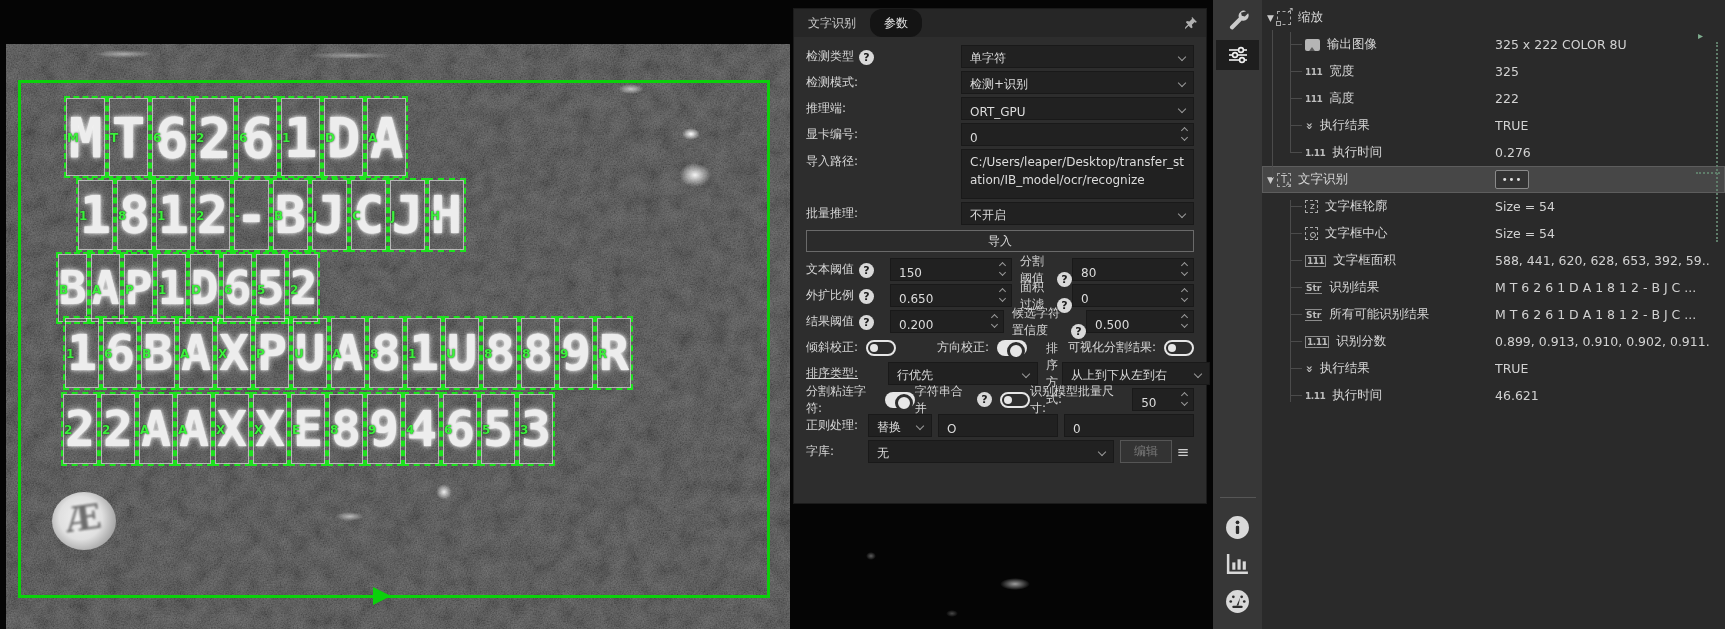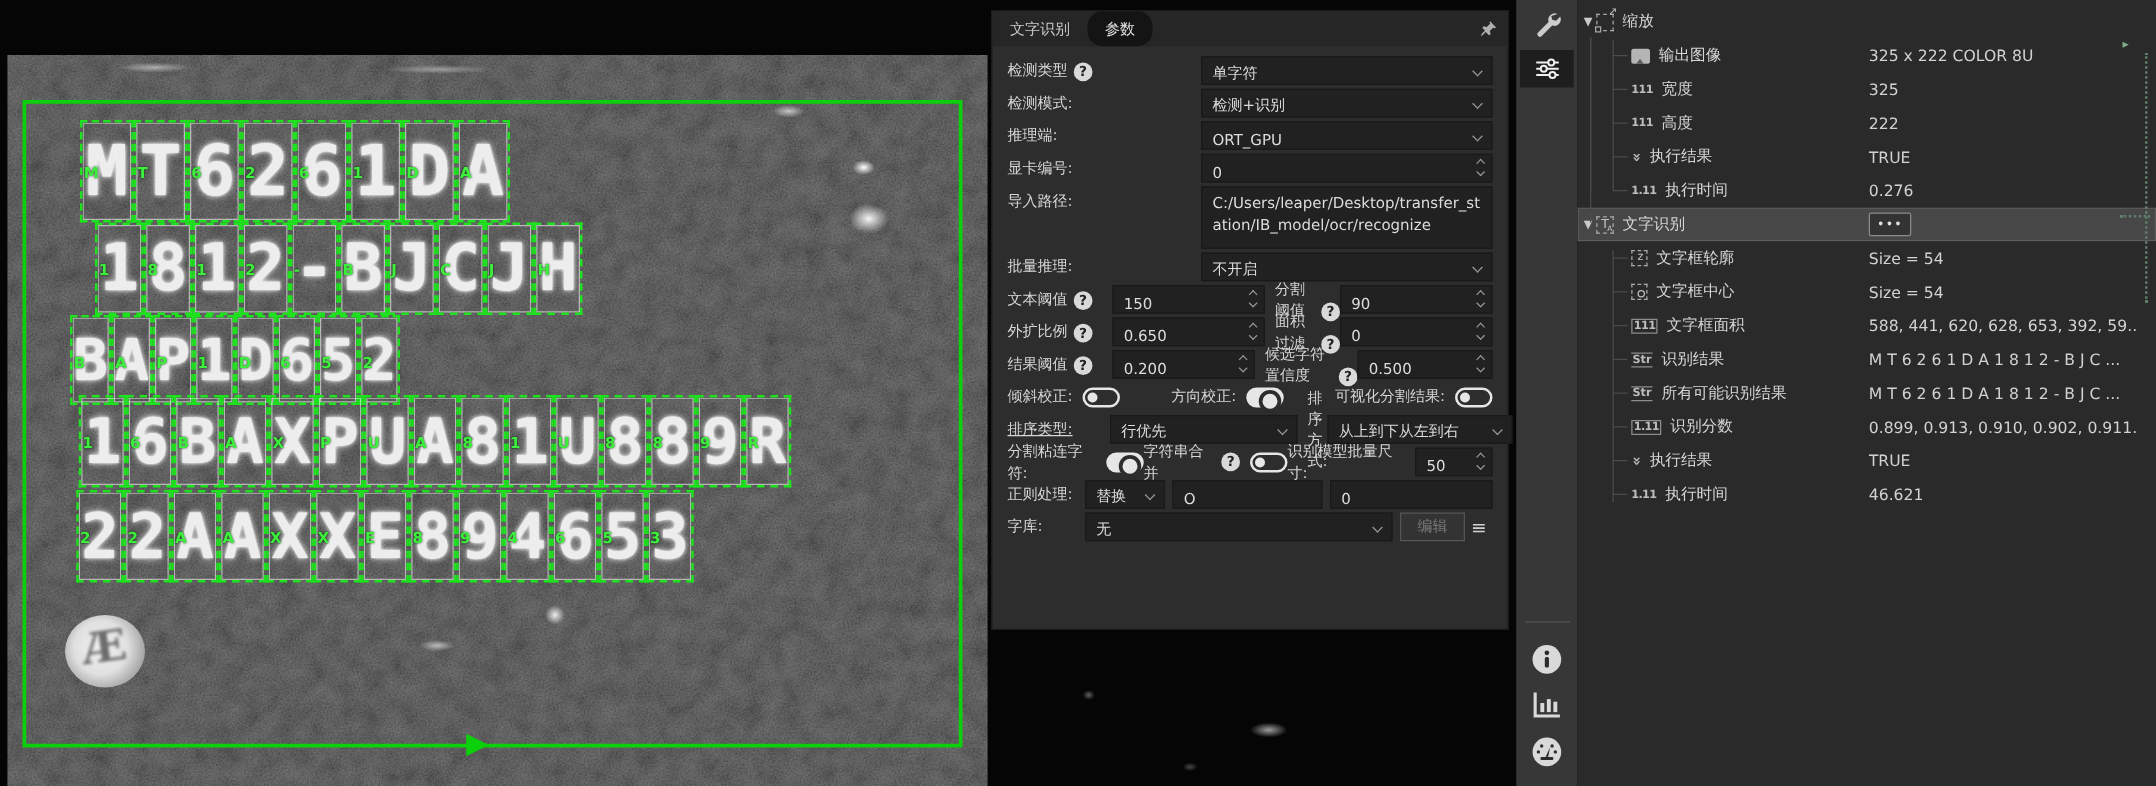--- a/index.html
+++ b/index.html
@@ -442,39 +442,40 @@
       </div>
       <div class="prow">
         <div class="plabel">
             <span>批量推理:</span>
           </div>
         <div class="sel grow">
             <span>不开启</span>
             <i class="chev"></i>
           </div>
       </div>
+      <div id="import-btn">导入</div>
 
       <div class="prow">
         <div class="plabel" style="flex:0 0 84px;">
             <span>文本阈值</span>
             <span class="help"></span>
           </div>
         <div class="spin" style="flex:0 0 122px;">
             <span>150</span>
             <span class="arrows">
               <i class="up"></i>
               <i class="dn"></i>
             </span>
           </div>
         <div class="plabel grow" style="flex:1; padding-left:8px;">
             <span>分割阈值</span>
             <span class="help"></span>
           </div>
         <div class="spin" style="flex:0 0 122px;">
-            <span>90</span>
+            <span>80</span>
             <span class="arrows">
               <i class="up"></i>
               <i class="dn"></i>
             </span>
           </div>
       </div>
       <div class="prow">
         <div class="plabel" style="flex:0 0 84px;">
             <span>外扩比例</span>
             <span class="help"></span>

